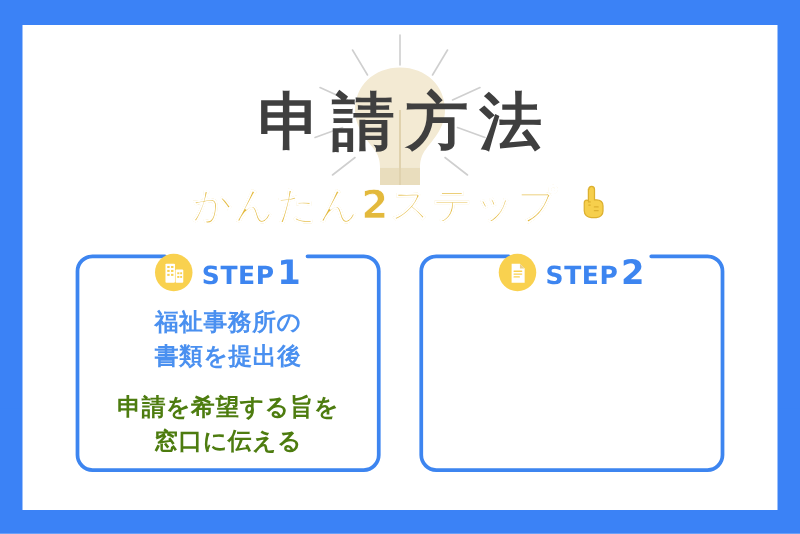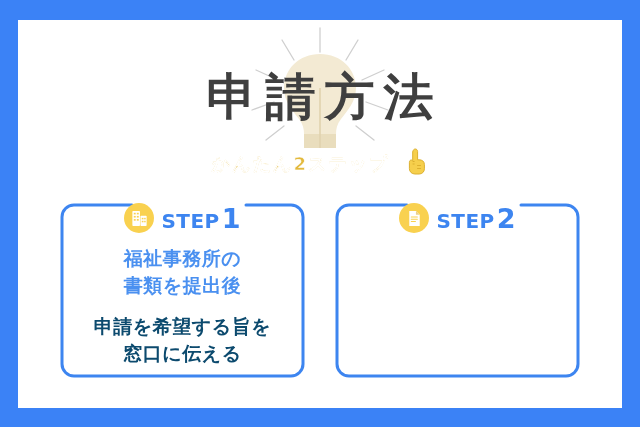--- a/index.html
+++ b/index.html
@@ -75,21 +75,21 @@
     position: absolute;
     left: 0;
     right: 0;
     top: 128px;
     text-align: center;
     white-space: nowrap;
   }
   .subtitle-text {
     display: inline-block;
     font-family: "DejaVu Sans", "Liberation Sans", sans-serif;
-    font-size: 18px;
+    font-size: 31px;
     font-weight: 700;
     color: #e3b93c;
     letter-spacing: 2px;
     line-height: 1;
     vertical-align: middle;
     -webkit-text-stroke: 0.6px #ffffff;
     text-shadow:
       1.4px 0 0 #ffffff, -1.4px 0 0 #ffffff,
       0 1.4px 0 #ffffff, 0 -1.4px 0 #ffffff,
       1px 1px 0 #ffffff, -1px -1px 0 #ffffff,
@@ -189,21 +189,21 @@
     line-height: 1.42;
     letter-spacing: 0.5px;
     white-space: pre-line;
   }
   .card-heading.one-line { padding-top: 18px; }
 
   .card-desc {
     font-family: "DejaVu Sans", "Liberation Sans", sans-serif;
     font-size: 19px;
     font-weight: 700;
-    color: #0c4a6e;
+    color: #4d7c0f;
     line-height: 1.42;
     letter-spacing: 0.5px;
     white-space: pre-line;
     margin-top: 14px;
   }
   .card-desc.lower { margin-top: 24px; }
 </style>
 </head>
 <body>
 

